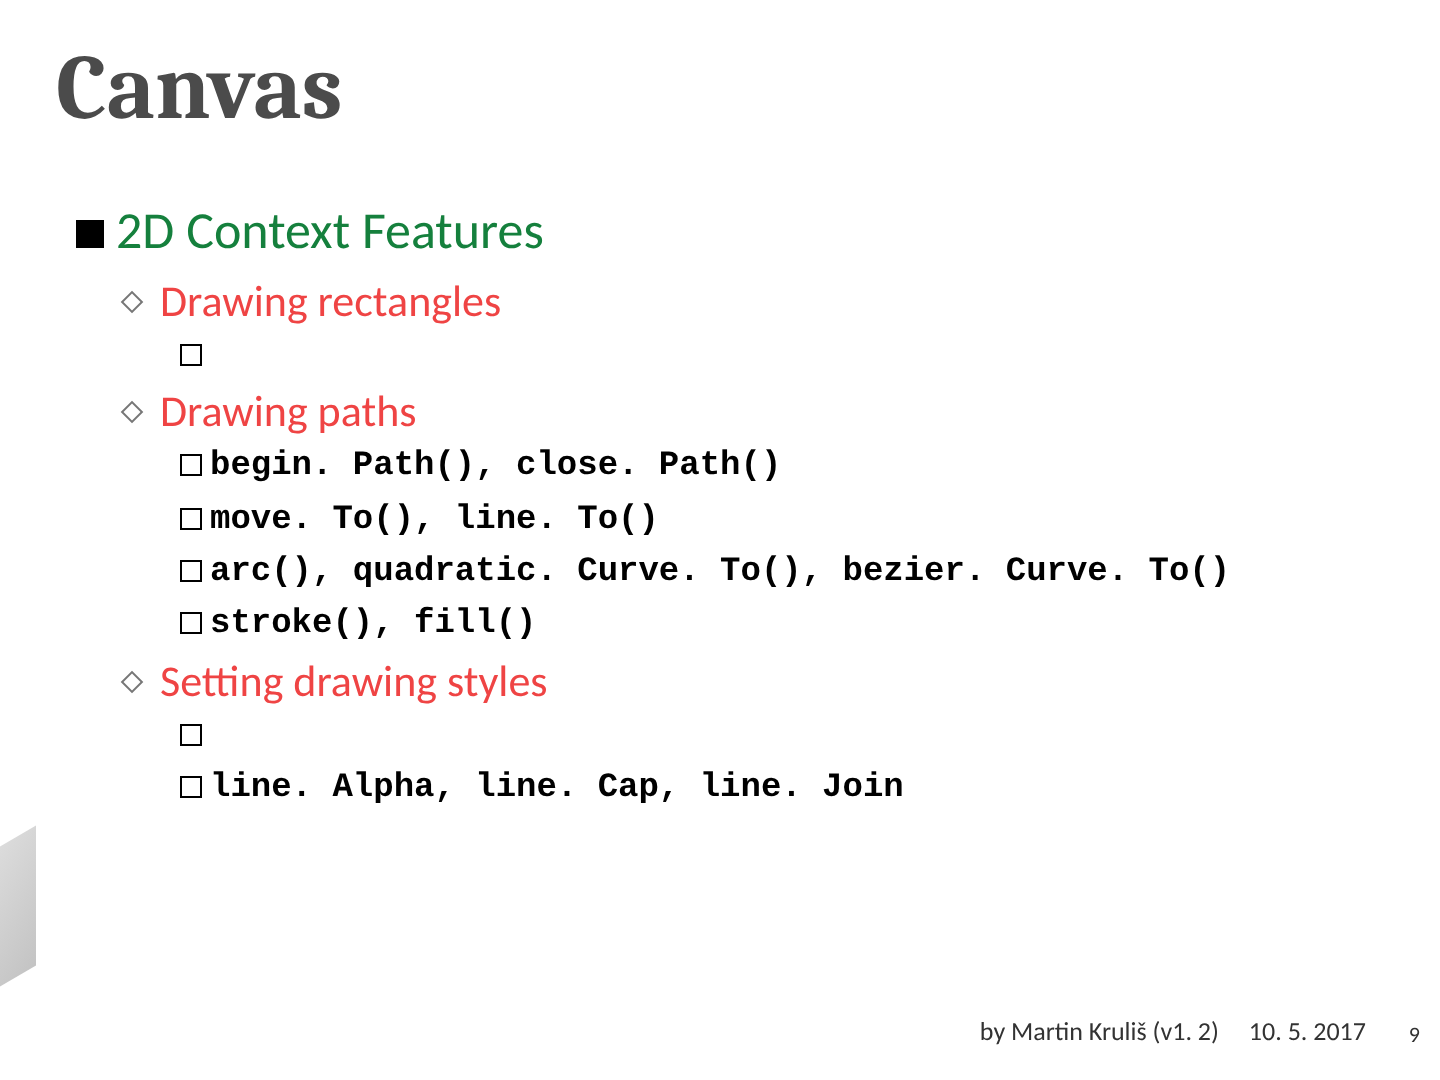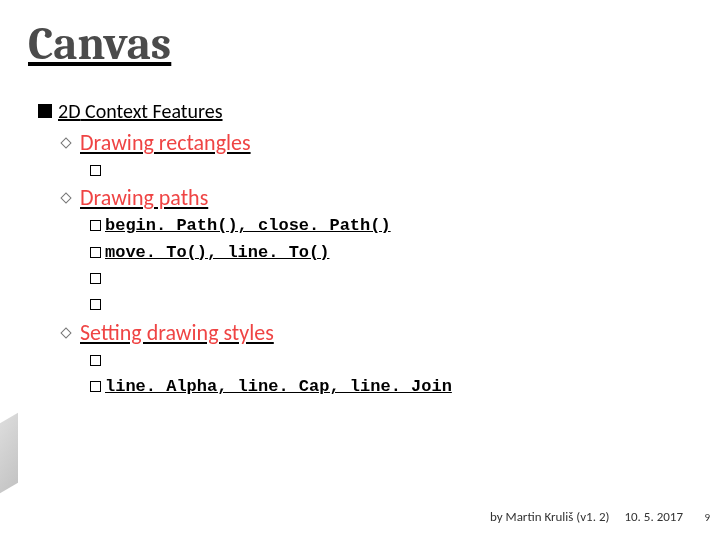--- a/index.html
+++ b/index.html
@@ -6,32 +6,31 @@
   body {
     width: 720px;
     height: 540px;
     background: #fff;
     font-family: Calibri, "Segoe UI", Arial, sans-serif;
     position: relative;
     overflow: hidden;
   }
   .slide {
     padding: 18px 28px 0 28px;
-    text-decoration: underline;
   }
   .title {
     font-family: Cambria, Georgia, serif;
     font-size: 46px;
     font-weight: 700;
     color: #4b4b4b;
     margin-bottom: 28px;
   }
   .h1 {
-    font-size: 20px;
-    color: #000000;
+    font-size: 26px;
+    color: #15803d;
     margin-left: 10px;
     margin-bottom: 6px;
   }
   .h1 .box {
     display: inline-block;
     width: 14px; height: 14px;
     border: 1px solid #000;
     background: #000;
     margin-right: 6px;
     position: relative;
@@ -116,24 +115,24 @@
   <div class="h2">
     <span class="dia"></span><span>Drawing paths</span>
   </div>
   <div class="h3">
     <span class="sbox"></span><span>begin. Path(), close. Path()</span>
   </div>
   <div class="h3">
     <span class="sbox"></span><span>move. To(), line. To()</span>
   </div>
   <div class="h3">
-    <span class="sbox"></span>
+    <span class="sbox"></span><span>arc(), quadratic. Curve. To(), bezier. Curve. To()</span>
   </div>
   <div class="h3">
-    <span class="sbox"></span>
+    <span class="sbox"></span><span>stroke(), fill()</span>
   </div>
 
   <div class="h2">
     <span class="dia"></span><span>Setting drawing styles</span>
   </div>
   <div class="h3">
     <span class="sbox"></span>
   </div>
   <div class="h3">
     <span class="sbox"></span><span>line. Alpha, line. Cap, line. Join</span>

